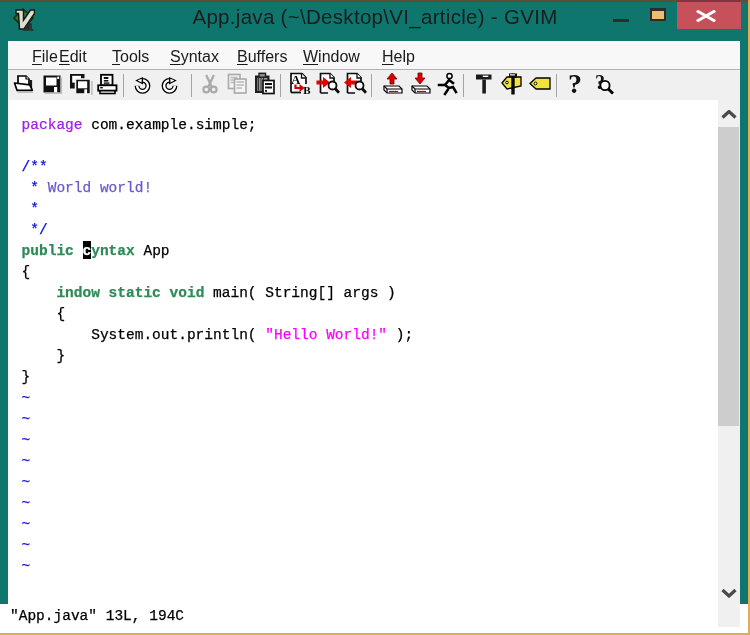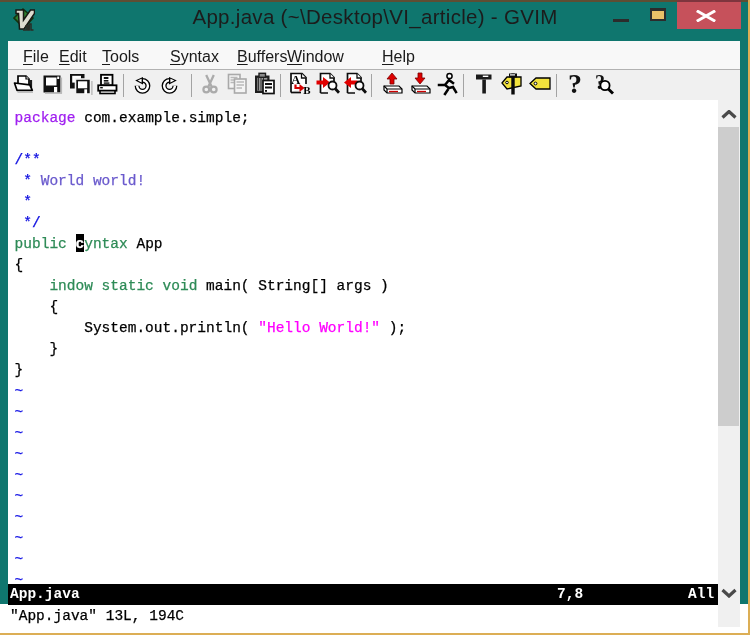--- a/index.html
+++ b/index.html
@@ -16,25 +16,25 @@
   .inner{position:absolute;left:8px;top:41px;width:732px;height:586px;background:#fff;}
   .menubar{position:absolute;left:0;top:0;width:732px;height:28.5px;background:#f8f8f8;
     border-bottom:1.5px solid #b2b2b2;box-sizing:border-box;
     font:16px/17px "Liberation Sans",sans-serif;color:#1a1a1a;}
   .menubar span{position:absolute;top:7px;}
   .menubar u{text-underline-offset:2px;}
   .toolbar{position:absolute;left:0;top:28.5px;width:732px;height:30.5px;background:#f0f0f0;}
   .toolbar svg{position:absolute;top:2.5px;}
   .tsep{position:absolute;top:4.5px;width:1px;height:23px;background:#a3a3a3;}
   .edit{position:absolute;left:0;top:59px;width:710px;height:484px;background:#ffffff;overflow:hidden;}
-  pre.code{margin:4px;padding:3.5px 0 0 2.6px;font:14.5px/21px "Liberation Mono",monospace;color:#000;-webkit-text-stroke:0.25px;}
+  pre.code{margin:11px;padding:3.5px 0 0 2.6px;font:14.5px/21px "Liberation Mono",monospace;color:#000;-webkit-text-stroke:0.25px;}
   .kw{color:#a020f0;}
   .cm{color:#0d0de0;}
   .sp{color:#6a5acd;}
-  .st{color:#2e8b57;font-weight:normal;}
+  .st{color:#2e8b57;font-weight:bold;}
   .str{color:#ff00ff;}
   .nt{color:#1414e6;}
   .cur{background:#000;color:#fff;font-weight:bold;padding:2px 0 0;}
   .sbar{position:absolute;left:710px;top:59px;width:22px;height:527px;background:#f0f0f0;}
   .sthumb{position:absolute;left:0px;top:26.5px;width:21px;height:299px;background:#cdcdcd;}
   .status{position:absolute;left:0;top:543px;width:710px;height:21px;background:#000;
     font:bold 14.5px/21px "Liberation Mono",monospace;color:#fff;}
   .cmdline{position:absolute;left:0;top:564px;width:710px;height:22px;background:#fff;
     font:14.5px/22px "Liberation Mono",monospace;color:#000;-webkit-text-stroke:0.25px;}
 </style>
@@ -54,26 +54,26 @@
   <div class="minbtn"></div>
   <div class="maxbtn"></div>
   <div class="closebtn">
       <svg width="20" height="12" viewBox="0 0 20 12">
         <path d="M0.8 0.8 L19.2 11.2 M19.2 0.8 L0.8 11.2" stroke="#fff" stroke-width="3" fill="none"></path>
       </svg>
     </div>
 
   <div class="inner">
     <div class="menubar">
-      <span style="left:15px"><u>F</u>ile</span>
+      <span style="left:24px"><u>F</u>ile</span>
       <span style="left:51px"><u>E</u>dit</span>
-      <span style="left:94px"><u>T</u>ools</span>
+      <span style="left:104px"><u>T</u>ools</span>
       <span style="left:162px"><u>S</u>yntax</span>
       <span style="left:229px"><u>B</u>uffers</span>
-      <span style="left:279px"><u>W</u>indow</span>
+      <span style="left:295px"><u>W</u>indow</span>
       <span style="left:374px"><u>H</u>elp</span>
     </div>
     <div class="toolbar" id="tb">
 
       <svg style="left:5px" width="24" height="24" viewBox="0 0 24 24">
         <path d="M5 12 V4 h8 l3 3 v5" fill="#fff" stroke="#000" stroke-width="1.7"></path>
         <path d="M13 4 v3 h3" fill="#fff" stroke="#000" stroke-width="1.2"></path>
         <path d="M16.5 8 h2.5 v9.5 h-2.5" fill="#1a1a1a"></path>
         <rect x="16.5" y="8" width="2.6" height="10" fill="#1a1a1a"></rect>
         <path d="M1.5 11 L16.8 12.8 L19.3 18.3 L4 18.3 Z" fill="#fff" stroke="#000" stroke-width="1.7" stroke-linejoin="round"></path>
@@ -255,22 +255,17 @@
     </div>
     <div class="sbar">
       <svg style="position:absolute;left:3px;top:10px" width="16" height="10" viewBox="0 0 16 10">
         <path d="M1.5 7.5 L8 1.5 L14.5 7.5" stroke="#4a4a4a" stroke-width="3.2" fill="none"></path>
       </svg>
       <div class="sthumb"></div>
       <svg style="position:absolute;left:3px;top:488px" width="16" height="10" viewBox="0 0 16 10">
         <path d="M1.5 2 L8 8 L14.5 2" stroke="#4a4a4a" stroke-width="3.2" fill="none"></path>
       </svg>
     </div>
-    <div class="status">
-      <span style="position:absolute;left:2px">App.java</span>
-      <span style="position:absolute;left:549px">7,8</span>
-      <span style="position:absolute;left:680px">All</span>
-    </div>
     <div class="cmdline">
         <span style="position:absolute;left:2px">"App.java" 13L, 194C</span>
       </div>
   </div>
 </div>
 
 </body></html>

